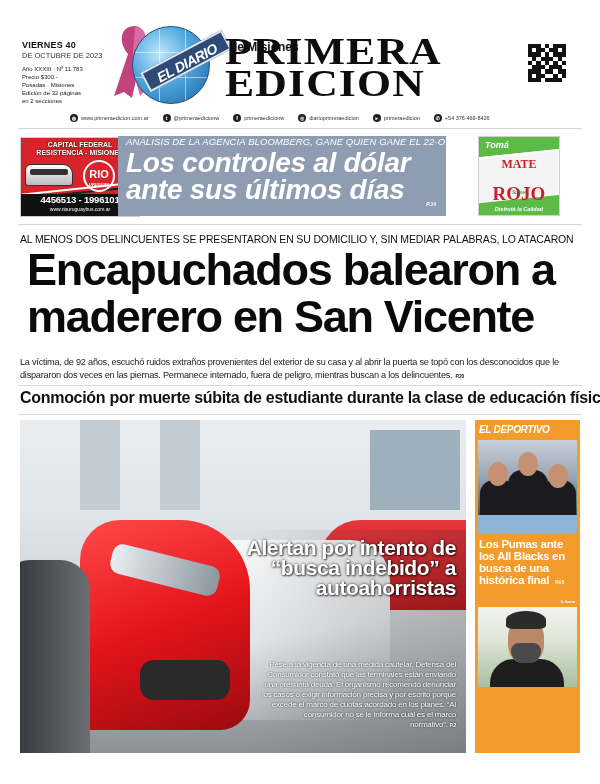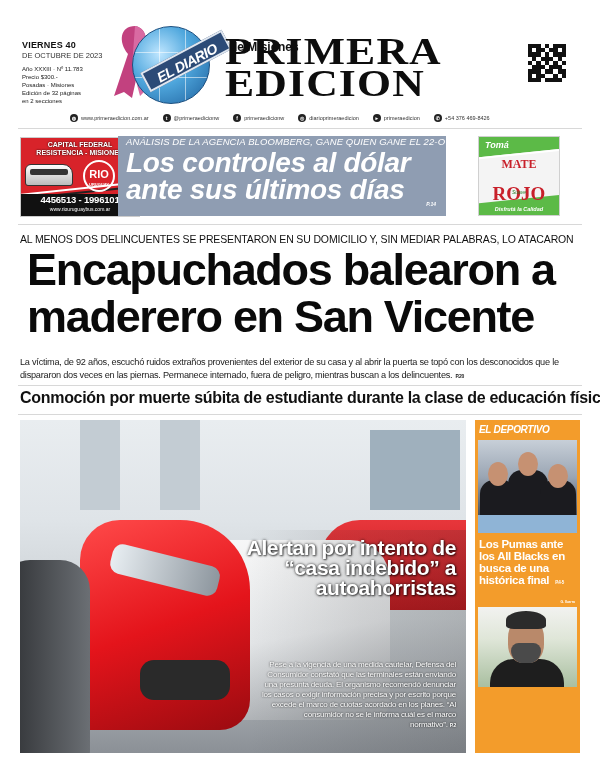--- a/index.html
+++ b/index.html
@@ -308,21 +308,21 @@
   <div class="bldg" style="left:60px;top:0;width:40px;height:90px"></div>
   <div class="bldg" style="left:140px;top:0;width:40px;height:90px"></div>
   <div class="bldg" style="left:350px;top:10px;width:90px;height:80px;background:#9fb0bd"></div>
   <div class="car-red2"></div>
   <div class="car-white"></div>
   <div class="car-red"></div>
   <div class="lamp"></div>
   <div class="grille"></div>
   <div class="car-dark"></div>
   <div class="shade"></div>
-  <div class="photo-title">Alertan por intento de “casa indebido” a autoahorristas</div>
+  <div class="photo-title">Alertan por intento de “busca indebido” a autoahorristas</div>
   <div class="photo-body">
     <span>Pese a la vigencia de una medida cautelar, Defensa del Consumidor constató que las terminales están enviando una presunta deuda. El organismo recomendó denunciar los casos o exigir información precisa y por escrito porque excede el marco de cuotas acordado en los planes. “Al consumidor no se le informa cuál es el marco normativo”.</span><span class="pg">P.2</span>
   </div>
 </div>
 
 <div class="sports">
   <div class="sports-label">EL DEPORTIVO</div>
   <div class="sports-photo1">
     <div class="jersey" style="left:2px;top:40px;width:36px;height:50px"></div>
     <div class="jersey" style="left:30px;top:30px;width:40px;height:60px"></div>

